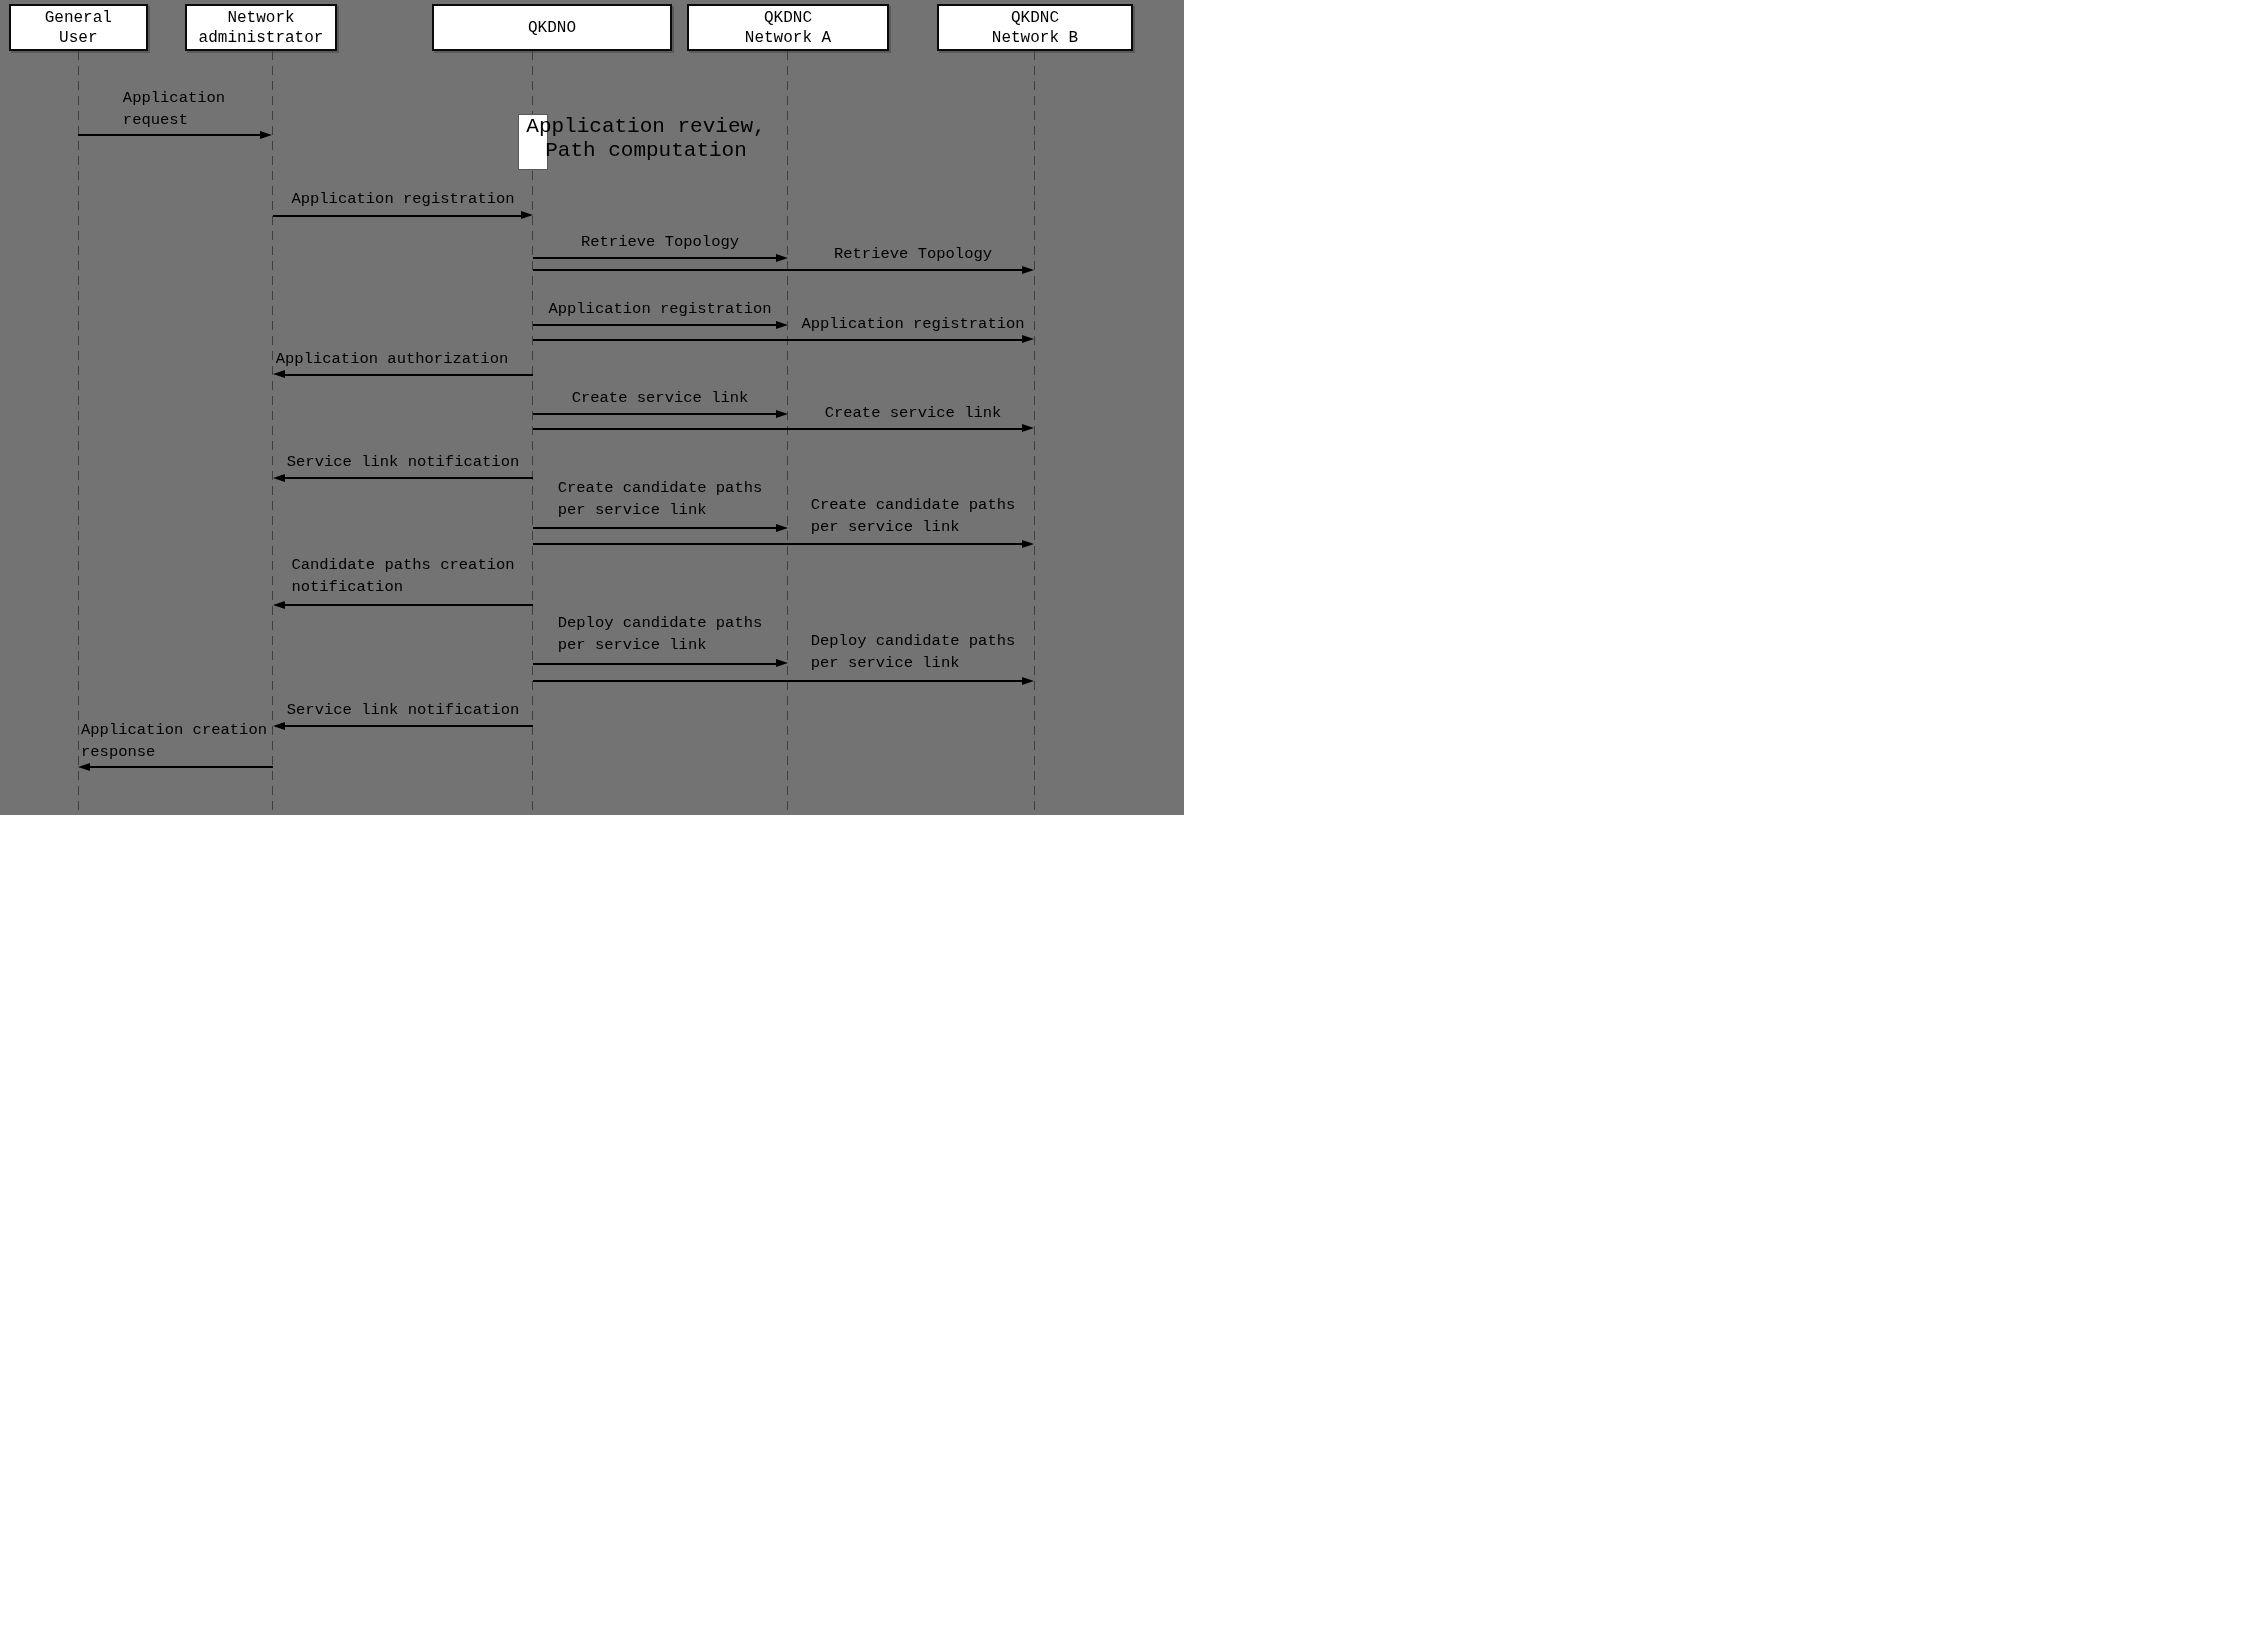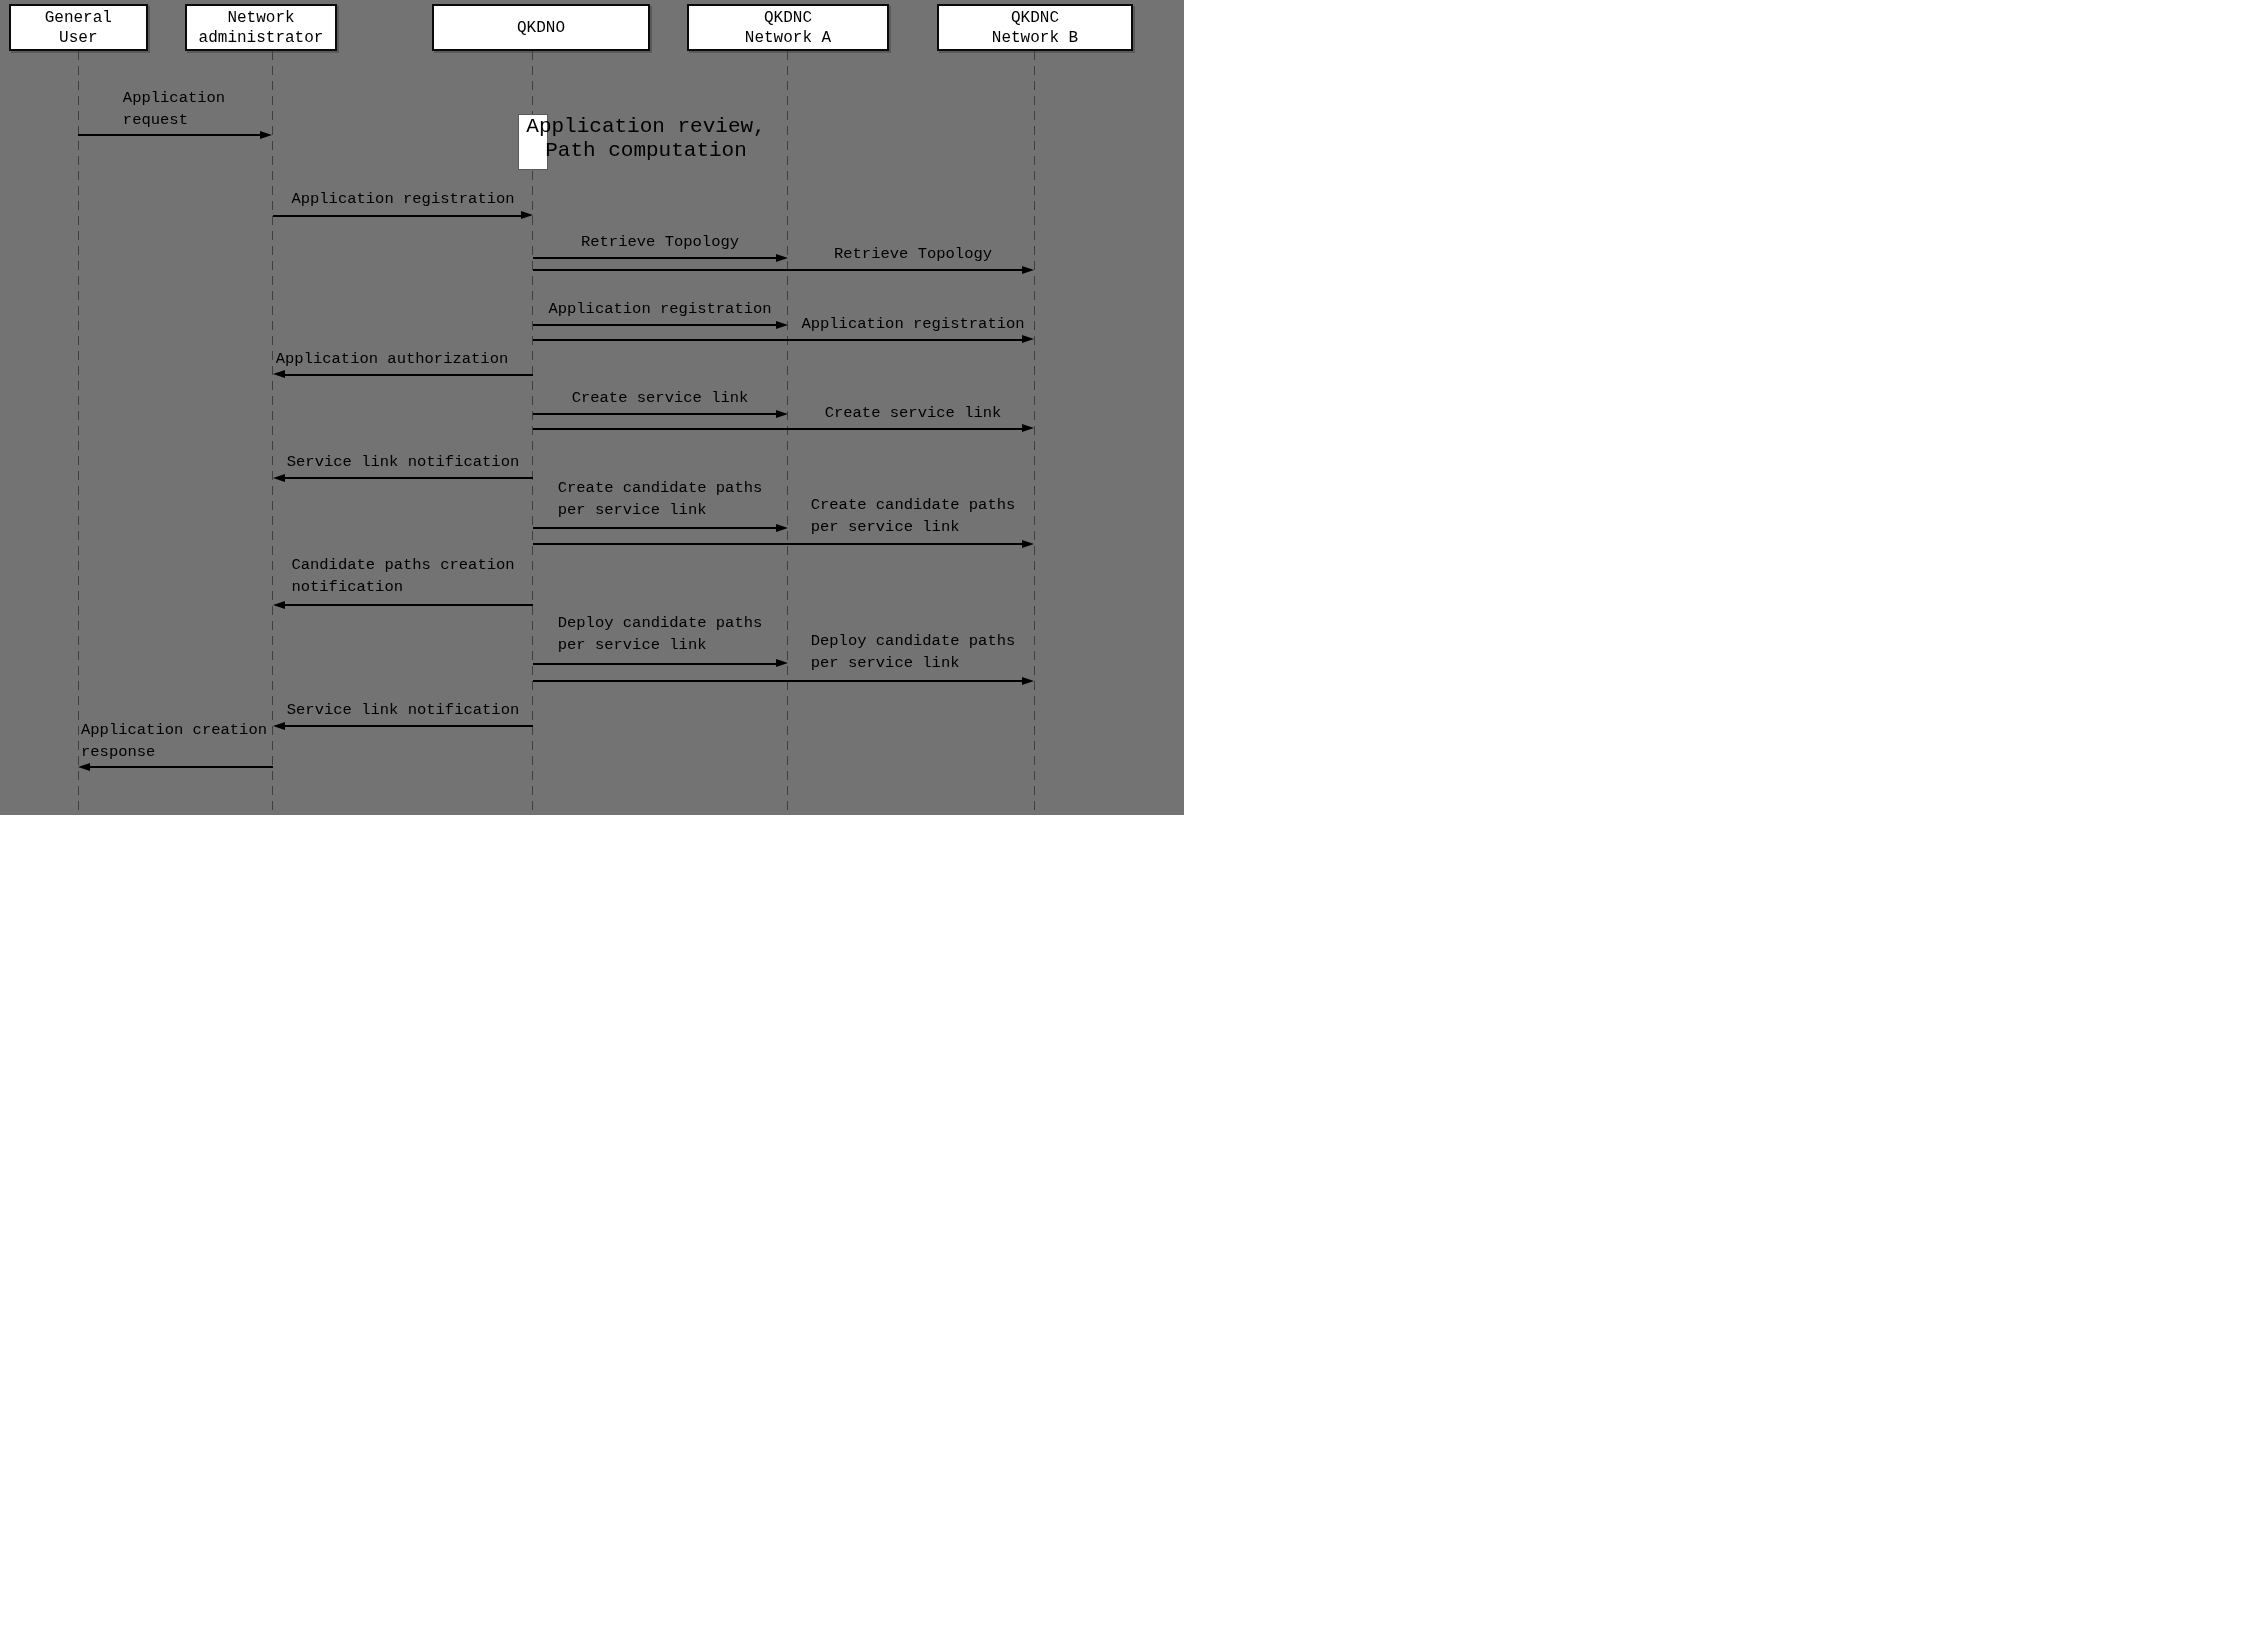--- a/index.html
+++ b/index.html
@@ -78,21 +78,21 @@
 </head>
 <body>
 
 <div class="stage">
     <div class="actor-box" style="left: 8.8px; width: 139px;"><span>General
 User</span></div>
     <div class="lifeline" style="left: 78px; top: 51px; height: 762px;"></div>
     <div class="actor-box" style="left: 185px; width: 152px;"><span>Network
 administrator</span></div>
     <div class="lifeline" style="left: 272px; top: 51px; height: 762px;"></div>
-    <div class="actor-box" style="left: 432px; width: 218px;"><span>QKDNO</span></div>
+    <div class="actor-box" style="left: 432px; width: 240px;"><span>QKDNO</span></div>
     <div class="lifeline" style="left: 532px; top: 51px; height: 762px;"></div>
     <div class="actor-box" style="left: 687px; width: 202px;"><span>QKDNC
 Network A</span></div>
     <div class="lifeline" style="left: 787px; top: 51px; height: 762px;"></div>
     <div class="actor-box" style="left: 937px; width: 196px;"><span>QKDNC
 Network B</span></div>
     <div class="lifeline" style="left: 1034px; top: 51px; height: 762px;"></div>
     <div class="activation-bar" style="left: 518px; top: 114px; width: 30px; height: 56px;"></div>
     <div class="note-label" style="left: 646px; top: 115px;">Application review,
 Path computation</div>

